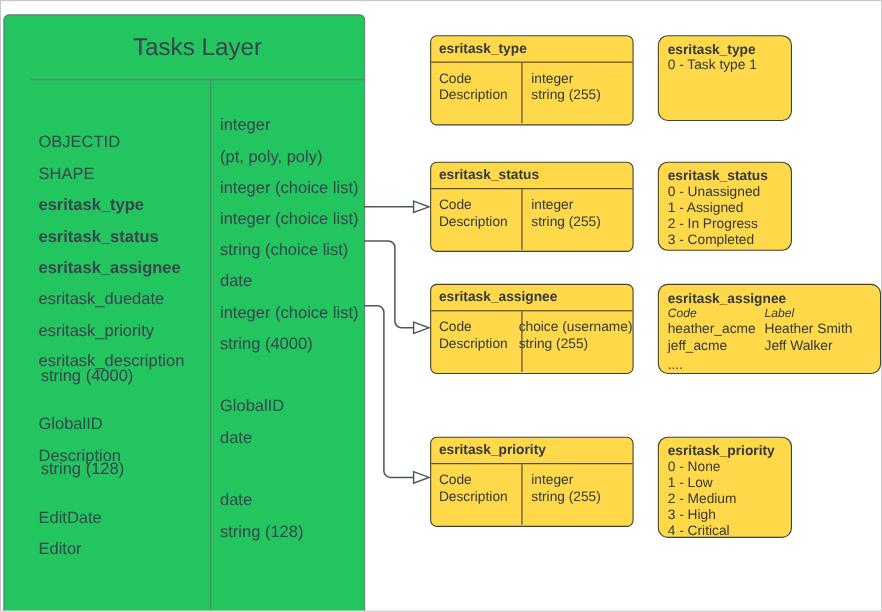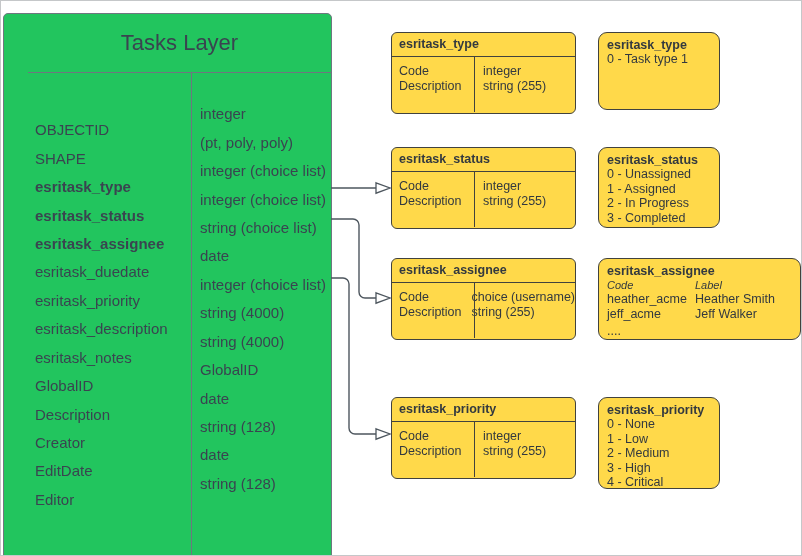--- a/index.html
+++ b/index.html
@@ -103,33 +103,31 @@
       </div>
       <div class="field-row">
         <span class="field-name">esritask_priority</span>
         <span class="field-type">integer (choice list)</span>
       </div>
       <div class="field-row">
         <span class="field-name">esritask_description</span>
         <span class="field-type">string (4000)</span>
       </div>
       <div class="field-row">
-        <span class="field-name">esritask_notes</span>
         <span class="field-type">string (4000)</span>
       </div>
       <div class="field-row">
         <span class="field-name">GlobalID</span>
         <span class="field-type">GlobalID</span>
       </div>
       <div class="field-row">
         <span class="field-name">Description</span>
         <span class="field-type">date</span>
       </div>
       <div class="field-row">
-        <span class="field-name">Creator</span>
         <span class="field-type">string (128)</span>
       </div>
       <div class="field-row">
         <span class="field-name">EditDate</span>
         <span class="field-type">date</span>
       </div>
       <div class="field-row">
         <span class="field-name">Editor</span>
         <span class="field-type">string (128)</span>
       </div>

